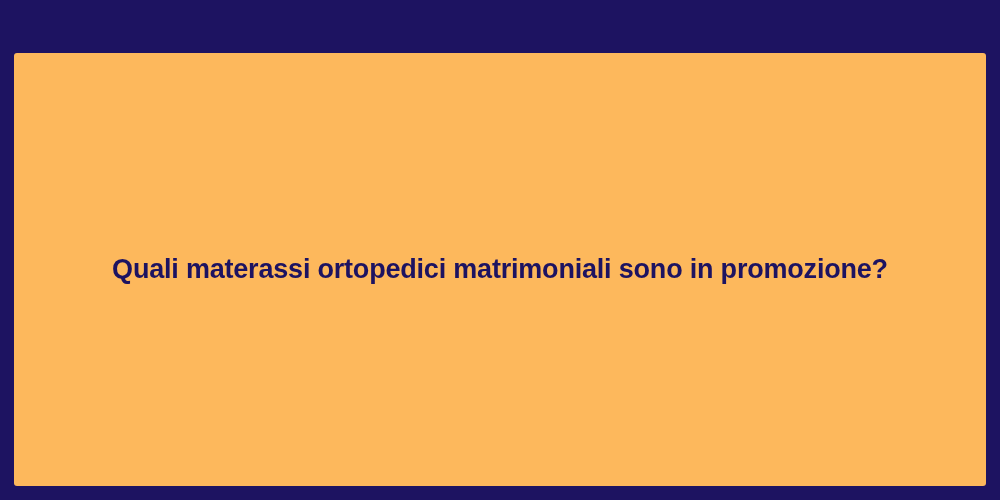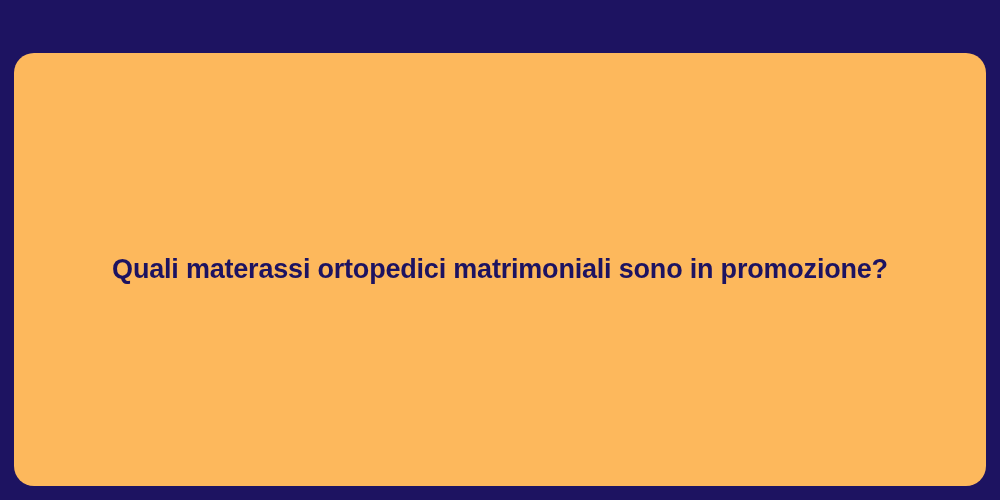--- a/index.html
+++ b/index.html
@@ -24,21 +24,21 @@
   }
 
   
   .card {
     position: absolute;
     left: 14px;
     top: 14px;
     right: 14px;
     bottom: 14px;
     background: #fdb85c;
-    border-radius: 20px;
+    border-radius: 3px;
     display: flex;
     align-items: center;
     justify-content: center;
     box-sizing: border-box;
     padding: 0 20px;
     margin-top: 39px;
   }
 
   .headline {
     margin: 0;

